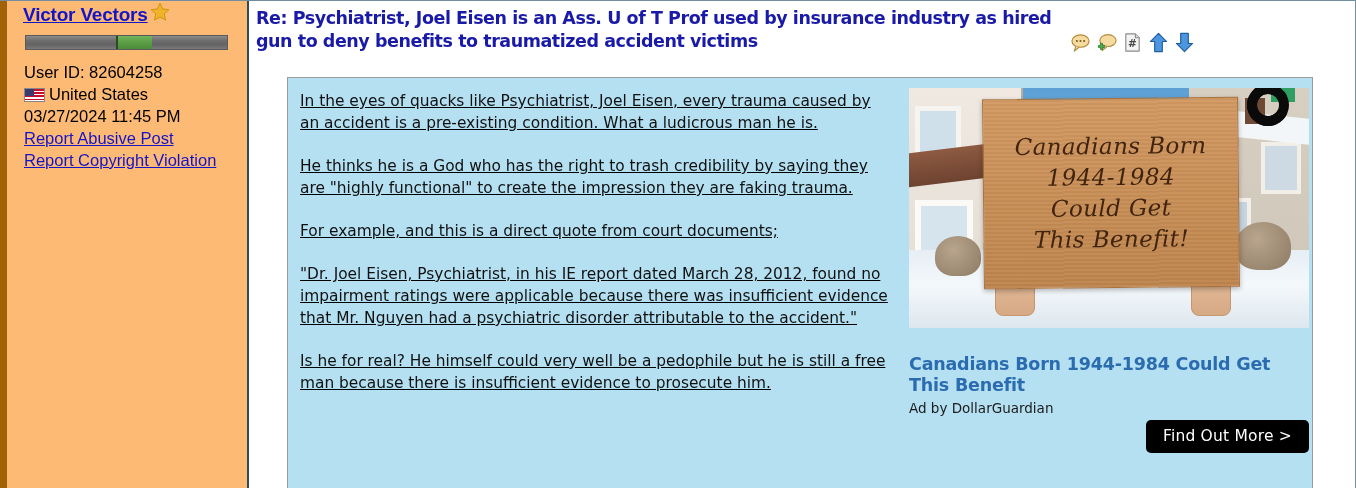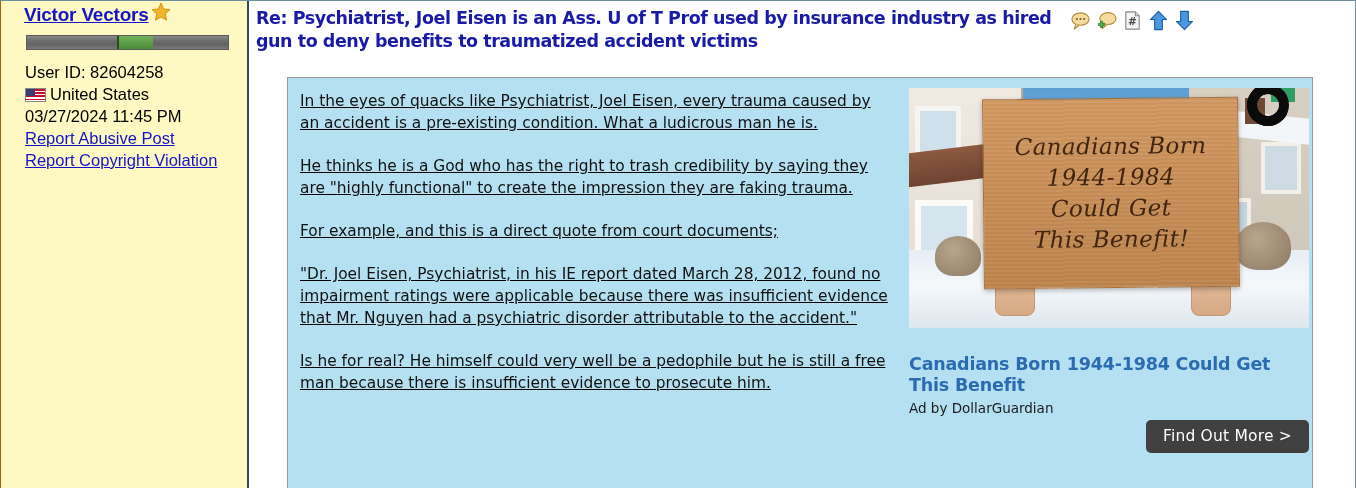--- a/index.html
+++ b/index.html
@@ -23,25 +23,25 @@
     height: 488px;
     display: flex;
     box-sizing: border-box;
     border-top: 1px solid #6f8fa0;
   }
 
   
   #sidebar {
     width: 249px;
     flex: 0 0 249px;
-    background: #fef9c3;
+    background: #fdba74;
     box-sizing: border-box;
     border-right: 2px solid #2e4a57;
-    border-left: 1px solid #a16207;
-    padding: 3px 4px 0 23px;
+    border-left: 7px solid #a16207;
+    padding: 3px 4px 0 16px;
     position: relative;
   }
 
   .username-row {
     display: flex;
     align-items: flex-start;
     line-height: 1;
     margin-top: 1px;
     height: 26px;
   }
@@ -135,21 +135,21 @@
     position: relative;
     background: #ffffff;
     box-sizing: border-box;
     border-right: 1px solid #6f8fa0;
     padding: 0;
     overflow: hidden;
   }
 
   #thread-header {
     display: flex;
-    align-items: flex-start;
+    align-items: flex-end;
     padding: 6px 6px 0 7px;
     height: 52px;
     box-sizing: border-box;
   }
   #thread-title {
     flex: 1 1 auto;
     font-family: "DejaVu Sans", sans-serif;
     font-size: 17.5px;
     font-weight: bold;
     color: #1a1aa8;
@@ -359,21 +359,21 @@
     color: #1b1b1b;
   }
   #ad-cta-row {
     position: relative;
     height: 40px;
   }
   #ad-cta {
     position: absolute;
     right: 0;
     top: 4px;
-    background: #404040;
+    background: #000000;
     color: #ffffff;
     font-family: "DejaVu Sans", sans-serif;
     font-size: 15.5px;
     padding: 7px 17px 8px 17px;
     border: none;
     border-radius: 5px;
     cursor: pointer;
     letter-spacing: 0.2px;
     white-space: nowrap;
   }

